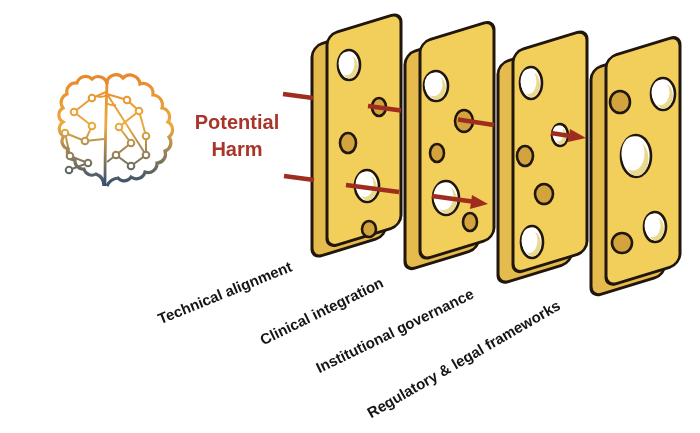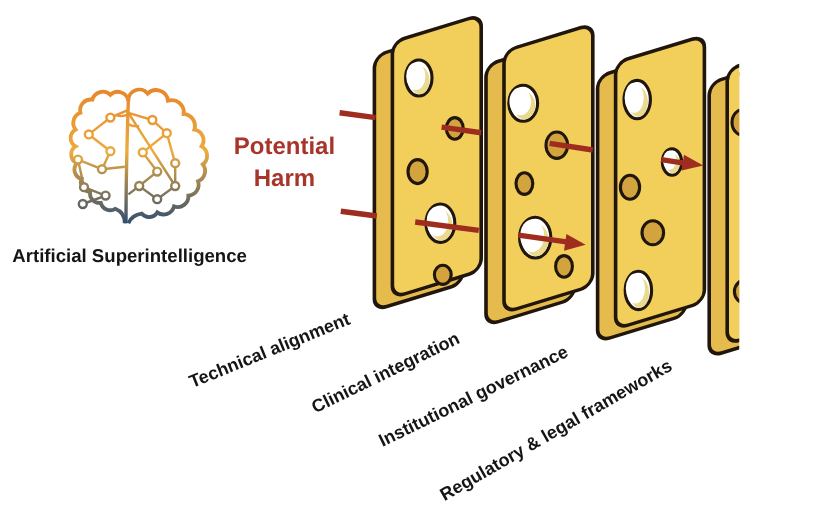--- a/index.html
+++ b/index.html
@@ -1,18 +1,18 @@
 <!DOCTYPE html>
 <html style="--background: #FFFFFF; --cheese_face: #F2CE5B; --cheese_side: #E5BB4D; --hole_amber: #D3A43E; --hole_wall: #EADA8F; --outline: #20160B; --arrow: #9F2D1F; --harm_text: #A8352A; --ink: #151515; --brain_top: #E8882C; --brain_mid: #ECAB3E; --brain_bottom: #2C4B72;"><head>
 <meta charset="utf-8">
 <style>
   html,body{margin:0;padding:0;}
   .stage{
     position:relative;
-    width:616px;height:433px;
+    width:700px;height:433px;
     background:var(--background,#fff);
     overflow:hidden;
     font-family:"Liberation Sans","DejaVu Sans",sans-serif;
   }
   .scene{position:absolute;left:0;top:0;}
   
   .side{fill:var(--cheese_side);stroke:var(--outline);stroke-width:3;}
   .face{fill:var(--cheese_face);stroke:var(--outline);stroke-width:3;}
   
   .ho{fill:#ffffff;stroke:var(--outline);stroke-width:2.6;}
@@ -205,19 +205,18 @@
             <ellipse class="ho" cx="655" cy="227" rx="11" ry="15"></ellipse>
             <ellipse class="hw" cx="656" cy="229" rx="8" ry="11.5"></ellipse>
             <ellipse class="ht" cx="652.5" cy="225.5" rx="8" ry="11.5"></ellipse>
           </g>
         <ellipse class="ha" cx="622" cy="243" rx="10" ry="10"></ellipse>
       </g>
     </g>
   </svg>
 
   <div class="label harm">Potential Harm</div>
-  <div class="label asi">Artificial Superintelligence</div>
   <div class="label layer l1">Technical alignment</div>
   <div class="label layer l2">Clinical integration</div>
   <div class="label layer l3">Institutional governance</div>
   <div class="label layer l4">Regulatory &amp; legal frameworks</div>
 
 </div>
 
 </body></html>

